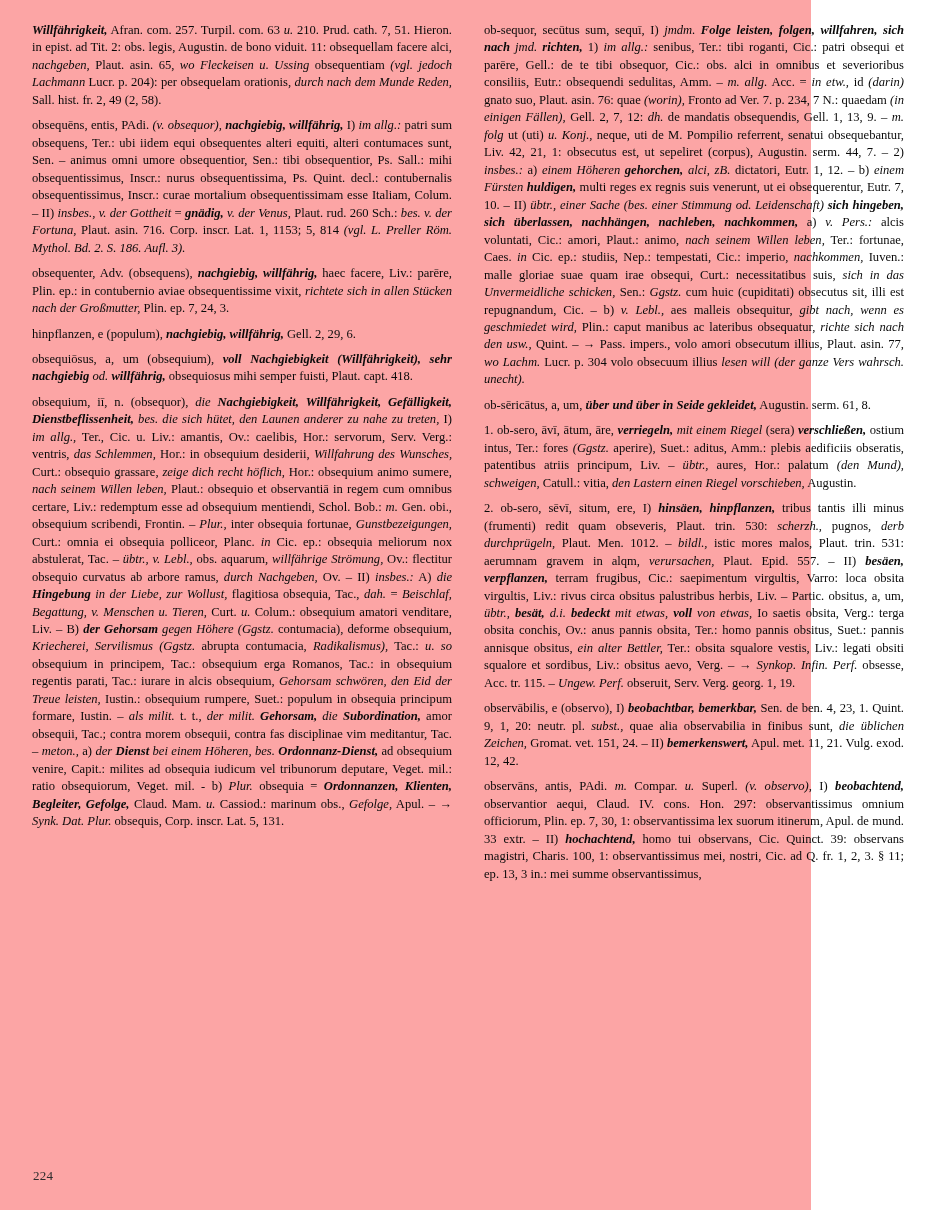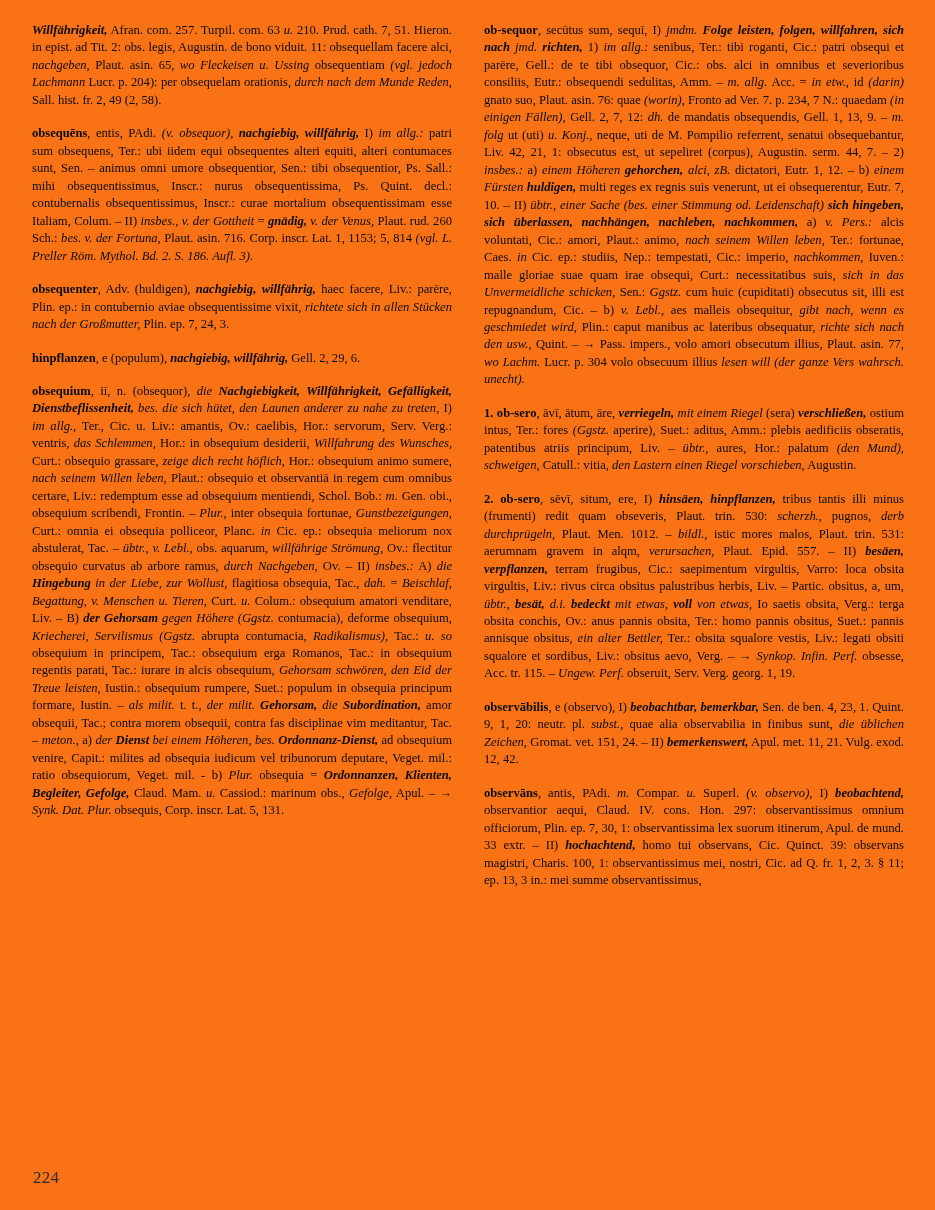--- a/index.html
+++ b/index.html
@@ -11,23 +11,23 @@
     width: 935px;
     height: 1210px;
     font-family: "Liberation Serif", "DejaVu Serif", serif;
     color: #0a0a0a;
     position: relative;
     overflow: hidden;
   }
   .page {
     position: absolute;
     left: 0; top: 0;
-    width: 935px;
+    width: 811px;
     height: 1210px;
-    background: #f97316;
+    background: #fca5a5;
   }
   .columns {
     position: absolute;
     left: 32px;
     top: 22px;
     width: 872px;
     height: 1125px;
     display: flex;
     gap: 32px;
   }
@@ -37,48 +37,50 @@
     line-height: 17.47px;
     text-align: justify;
     text-justify: inter-word;
     hyphens: manual;
   }
   .entry {
     margin: 0;
     padding: 0;
     text-align: justify;
   }
-  .entry + .entry { margin-top: 16px; }
+  .entry + .entry { margin-top: 8px; }
   i { font-style: italic; }
-  b { font-weight: bold; }
+  b { font-weight: normal; }
   .bi { font-weight: bold; font-style: italic; }
   .folio {
     position: absolute;
     left: 33px;
     top: 1168px;
-    font-size: 17px;
+    font-size: 13px;
     color: #2b2b2b;
     font-family: "Liberation Serif", "DejaVu Serif", serif;
     letter-spacing: 0.3px;
   }
 </style>
 </head>
 <body>
 
 <div class="page">
   <div class="columns">
     <div class="col" id="col-left">
         <p class="entry"><span class="bi">Willfährigkeit,</span><span> Afran. com. 257. Turpil. com. 63 </span><i>u.</i><span> 210. Prud. cath. 7, 51. Hieron. in epist. ad Tit. 2: obs. legis, Augustin. de bono viduit. 11: obsequellam facere alci, </span><i>nachgeben,</i><span> Plaut. asin. 65, </span><i>wo Fleckeisen u. Ussing</i><span> obsequentiam </span><i>(vgl. jedoch Lachmann</i><span> Lucr. p. 204): per obsequelam orationis, </span><i>durch nach dem Munde Reden,</i><span> Sall. hist. fr. 2, 49 (2, 58).</span></p>
         <p class="entry"><b>obsequēns</b><span>, entis, PAdi. </span><i>(v. obsequor),</i><span> </span><span class="bi">nachgiebig, willfährig,</span><span> I) </span><i>im allg.:</i><span> patri sum obsequens, Ter.: ubi iidem equi obsequentes alteri equiti, alteri contumaces sunt, Sen. – animus omni umore obsequentior, Sen.: tibi obsequentior, Ps. Sall.: mihi obsequentissimus, Inscr.: nurus obsequentissima, Ps. Quint. decl.: contubernalis obsequentissimus, Inscr.: curae mortalium obsequentissimam esse Italiam, Colum. – II) </span><i>insbes., v. der Gottheit</i><span> = </span><span class="bi">gnädig,</span><span> </span><i>v. der Venus,</i><span> Plaut. rud. 260 Sch.: </span><i>bes. v. der Fortuna,</i><span> Plaut. asin. 716. Corp. inscr. Lat. 1, 1153; 5, 814 </span><i>(vgl. L. Preller Röm. Mythol. Bd. 2. S. 186. Aufl. 3).</i></p>
-        <p class="entry"><b>obsequenter</b><span>, Adv. (huldigen), </span><span class="bi">nachgiebig, willfährig,</span><span> haec facere, Liv.: parēre, Plin. ep.: in contubernio aviae obsequentissime vixit, </span><i>richtete sich in allen Stücken nach der Großmutter,</i><span> Plin. ep. 7, 24, 3.</span></p>
+        <p class="entry"><b>obsequenter</b><span>, Adv. (obsequens), </span><span class="bi">nachgiebig, willfährig,</span><span> haec facere, Liv.: parēre, Plin. ep.: in contubernio aviae obsequentissime vixit, </span><i>richtete sich in allen Stücken nach der Großmutter,</i><span> Plin. ep. 7, 24, 3.</span></p>
         <p class="entry"><b>hinpflanzen</b><span>, e (populum), </span><span class="bi">nachgiebig, willfährig,</span><span> Gell. 2, 29, 6.</span></p>
+        <p class="entry"><b>obsequiōsus</b><span>, a, um (obsequium), </span><span class="bi">voll Nachgiebigkeit (Willfährigkeit), sehr nachgiebig</span><i> od. </i><span class="bi">willfährig,</span><span> obsequiosus mihi semper fuisti, Plaut. capt. 418.</span></p>
         <p class="entry lastline-wrap"><b>obsequium</b><span>, iī, n. (obsequor), </span><i>die </i><span class="bi">Nachgiebigkeit, Willfährigkeit, Gefälligkeit, Dienstbeflissenheit,</span><i> bes. die sich hütet, den Launen anderer zu nahe zu treten,</i><span> I) </span><i>im allg.,</i><span> Ter., Cic. u. Liv.: amantis, Ov.: caelibis, Hor.: servorum, Serv. Verg.: ventris, </span><i>das Schlemmen,</i><span> Hor.: in obsequium desiderii, </span><i>Willfahrung des Wunsches,</i><span> Curt.: obsequio grassare, </span><i>zeige dich recht höflich,</i><span> Hor.: obsequium animo sumere, </span><i>nach seinem Willen leben,</i><span> Plaut.: obsequio et observantiā in regem cum omnibus certare, Liv.: redemptum esse ad obsequium mentiendi, Schol. Bob.: </span><i>m.</i><span> Gen. obi., obsequium scribendi, Frontin. – </span><i>Plur.,</i><span> inter obsequia fortunae, </span><i>Gunstbezeigungen,</i><span> Curt.: omnia ei obsequia polliceor, Planc. </span><i>in</i><span> Cic. ep.: obsequia meliorum nox abstulerat, Tac. – </span><i>übtr., v. Lebl.,</i><span> obs. aquarum, </span><i>willfährige Strömung,</i><span> Ov.: flectitur obsequio curvatus ab arbore ramus, </span><i>durch Nachgeben,</i><span> Ov. – II) </span><i>insbes.:</i><span> A) </span><i>die </i><span class="bi">Hingebung</span><i> in der Liebe, zur Wollust,</i><span> flagitiosa obsequia, Tac., </span><i>dah.</i><span> = </span><i>Beischlaf, Begattung, v. Menschen u. Tieren,</i><span> Curt. </span><i>u.</i><span> Colum.: obsequium amatori venditare, Liv. – B) </span><span class="bi">der Gehorsam</span><i> gegen Höhere (Ggstz.</i><span> contumacia), deforme obsequium, </span><i>Kriecherei, Servilismus (Ggstz.</i><span> abrupta contumacia, </span><i>Radikalismus),</i><span> Tac.: </span><i>u. so</i><span> obsequium in principem, Tac.: obsequium erga Romanos, Tac.: in obsequium regentis parati, Tac.: iurare in alcis obsequium, </span><i>Gehorsam schwören, den Eid der Treue leisten,</i><span> Iustin.: obsequium rumpere, Suet.: populum in obsequia principum formare, Iustin. – </span><i>als milit.</i><span> t. t., </span><i>der milit. </i><span class="bi">Gehorsam,</span><i> die </i><span class="bi">Subordination,</span><span> amor obsequii, Tac.; contra morem obsequii, contra fas disciplinae vim meditantur, Tac. – </span><i>meton.,</i><span> a) </span><i>der </i><span class="bi">Dienst</span><i> bei einem Höheren, bes. </i><span class="bi">Ordonnanz-Dienst,</span><span> ad obsequium venire, Capit.: milites ad obsequia iudicum vel tribunorum deputare, Veget. mil.: ratio obsequiorum, Veget. mil. - b) </span><i>Plur.</i><span> obsequia = </span><span class="bi">Ordonnanzen, Klienten, Begleiter, Gefolge,</span><span> Claud. Mam. </span><i>u.</i><span> Cassiod.: marinum obs., </span><i>Gefolge,</i><span> Apul. – → </span><i>Synk. Dat. Plur.</i><span> obsequis, Corp. inscr. Lat. 5, 131.</span></p>
       </div>
     <div class="col" id="col-right">
         <p class="entry"><b>ob-sequor</b><span>, secūtus sum, sequī, I) </span><i>jmdm. </i><span class="bi">Folge leisten, folgen, willfahren, sich nach</span><i> jmd. </i><span class="bi">richten,</span><span> 1) </span><i>im allg.:</i><span> senibus, Ter.: tibi roganti, Cic.: patri obsequi et parēre, Gell.: de te tibi obsequor, Cic.: obs. alci in omnibus et severioribus consiliis, Eutr.: obsequendi sedulitas, Amm. – </span><i>m. allg.</i><span> Acc. = </span><i>in etw.,</i><span> id </span><i>(darin)</i><span> gnato suo, Plaut. asin. 76: quae </span><i>(worin),</i><span> Fronto ad Ver. 7. p. 234, 7 N.: quaedam </span><i>(in einigen Fällen),</i><span> Gell. 2, 7, 12: </span><i>dh.</i><span> de mandatis obsequendis, Gell. 1, 13, 9. – </span><i>m. folg</i><span> ut (uti) </span><i>u. Konj.,</i><span> neque, uti de M. Pompilio referrent, senatui obsequebantur, Liv. 42, 21, 1: obsecutus est, ut sepeliret (corpus), Augustin. serm. 44, 7. – 2) </span><i>insbes.:</i><span> a) </span><i>einem Höheren </i><span class="bi">gehorchen,</span><i> alci, zB.</i><span> dictatori, Eutr. 1, 12. – b) </span><i>einem Fürsten </i><span class="bi">huldigen,</span><span> multi reges ex regnis suis venerunt, ut ei obsequerentur, Eutr. 7, 10. – II) </span><i>übtr., einer Sache (bes. einer Stimmung od. Leidenschaft) </i><span class="bi">sich hingeben, sich überlassen, nachhängen, nachleben, nachkommen,</span><span> a) </span><i>v. Pers.:</i><span> alcis voluntati, Cic.: amori, Plaut.: animo, </span><i>nach seinem Willen leben,</i><span> Ter.: fortunae, Caes. </span><i>in</i><span> Cic. ep.: studiis, Nep.: tempestati, Cic.: imperio, </span><i>nachkommen,</i><span> Iuven.: malle gloriae suae quam irae obsequi, Curt.: necessitatibus suis, </span><i>sich in das Unvermeidliche schicken,</i><span> Sen.: </span><i>Ggstz.</i><span> cum huic (cupiditati) obsecutus sit, illi est repugnandum, Cic. – b) </span><i>v. Lebl.,</i><span> aes malleis obsequitur, </span><i>gibt nach, wenn es geschmiedet wird,</i><span> Plin.: caput manibus ac lateribus obsequatur, </span><i>richte sich nach den usw.,</i><span> Quint. – → Pass. impers., volo amori obsecutum illius, Plaut. asin. 77, </span><i>wo Lachm.</i><span> Lucr. p. 304 volo obsecuum illius </span><i>lesen will (der ganze Vers wahrsch. unecht).</i></p>
+        <p class="entry"><b>ob-sēricātus</b><span>, a, um, </span><span class="bi">über und über in Seide gekleidet,</span><span> Augustin. serm. 61, 8.</span></p>
         <p class="entry"><b>1. ob-sero</b><span>, āvī, ātum, āre, </span><span class="bi">verriegeln,</span><i> mit einem Riegel</i><span> (sera) </span><span class="bi">verschließen,</span><span> ostium intus, Ter.: fores </span><i>(Ggstz.</i><span> aperire), Suet.: aditus, Amm.: plebis aedificiis obseratis, patentibus atriis principum, Liv. – </span><i>übtr.,</i><span> aures, Hor.: palatum </span><i>(den Mund), schweigen,</i><span> Catull.: vitia, </span><i>den Lastern einen Riegel vorschieben,</i><span> Augustin.</span></p>
         <p class="entry"><b>2. ob-sero</b><span>, sēvī, situm, ere, I) </span><span class="bi">hinsäen, hinpflanzen,</span><span> tribus tantis illi minus (frumenti) redit quam obseveris, Plaut. trin. 530: </span><i>scherzh.,</i><span> pugnos, </span><i>derb durchprügeln,</i><span> Plaut. Men. 1012. – </span><i>bildl.,</i><span> istic mores malos, Plaut. trin. 531: aerumnam gravem in alqm, </span><i>verursachen,</i><span> Plaut. Epid. 557. – II) </span><span class="bi">besäen, verpflanzen,</span><span> terram frugibus, Cic.: saepimentum virgultis, Varro: loca obsita virgultis, Liv.: rivus circa obsitus palustribus herbis, Liv. – Partic. obsitus, a, um, </span><i>übtr., </i><span class="bi">besät,</span><i> d.i. </i><span class="bi">bedeckt</span><i> mit etwas, </i><span class="bi">voll</span><i> von etwas,</i><span> Io saetis obsita, Verg.: terga obsita conchis, Ov.: anus pannis obsita, Ter.: homo pannis obsitus, Suet.: pannis annisque obsitus, </span><i>ein alter Bettler,</i><span> Ter.: obsita squalore vestis, Liv.: legati obsiti squalore et sordibus, Liv.: obsitus aevo, Verg. – → </span><i>Synkop. Infin. Perf.</i><span> obsesse, Acc. tr. 115. – </span><i>Ungew. Perf.</i><span> obseruit, Serv. Verg. georg. 1, 19.</span></p>
         <p class="entry"><b>observābilis</b><span>, e (observo), I) </span><span class="bi">beobachtbar, bemerkbar,</span><span> Sen. de ben. 4, 23, 1. Quint. 9, 1, 20: neutr. pl. </span><i>subst.,</i><span> quae alia observabilia in finibus sunt, </span><i>die üblichen Zeichen,</i><span> Gromat. vet. 151, 24. – II) </span><span class="bi">bemerkenswert,</span><span> Apul. met. 11, 21. Vulg. exod. 12, 42.</span></p>
         <p class="entry lastline-wrap"><b>observāns</b><span>, antis, PAdi. </span><i>m.</i><span> Compar. </span><i>u.</i><span> Superl. </span><i>(v. observo),</i><span> I) </span><span class="bi">beobachtend,</span><span> observantior aequi, Claud. IV. cons. Hon. 297: observantissimus omnium officiorum, Plin. ep. 7, 30, 1: observantissima lex suorum itinerum, Apul. de mund. 33 extr. – II) </span><span class="bi">hochachtend,</span><span> homo tui observans, Cic. Quinct. 39: observans magistri, Charis. 100, 1: observantissimus mei, nostri, Cic. ad Q. fr. 1, 2, 3. § 11; ep. 13, 3 in.: mei summe observantissimus,</span></p>
       </div>
   </div>
   <div class="folio">224</div>
 </div>
 
 </body></html>

